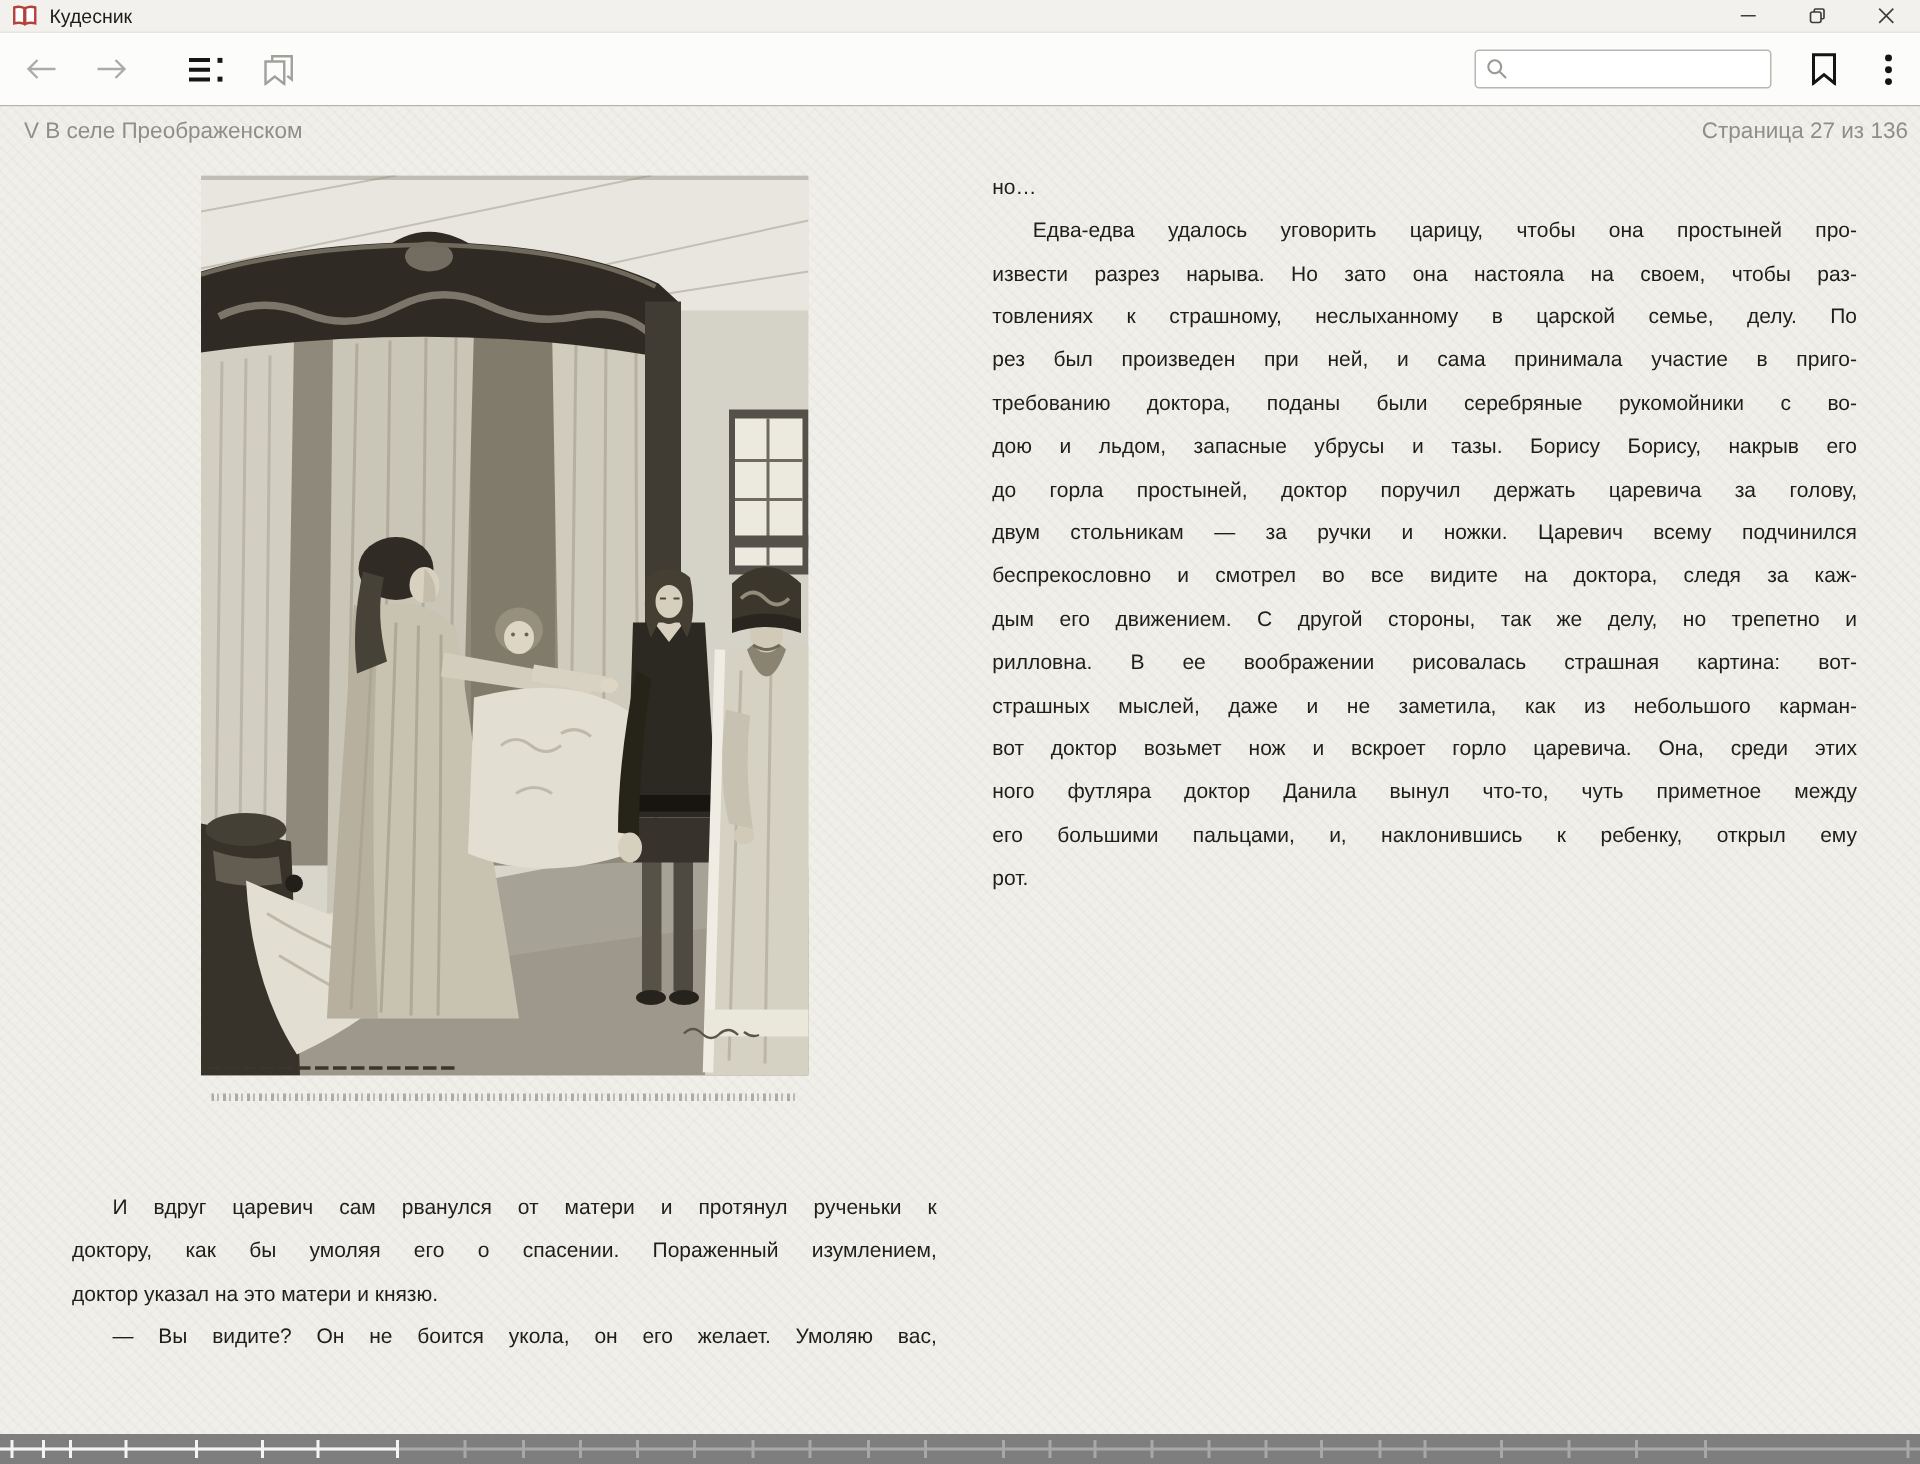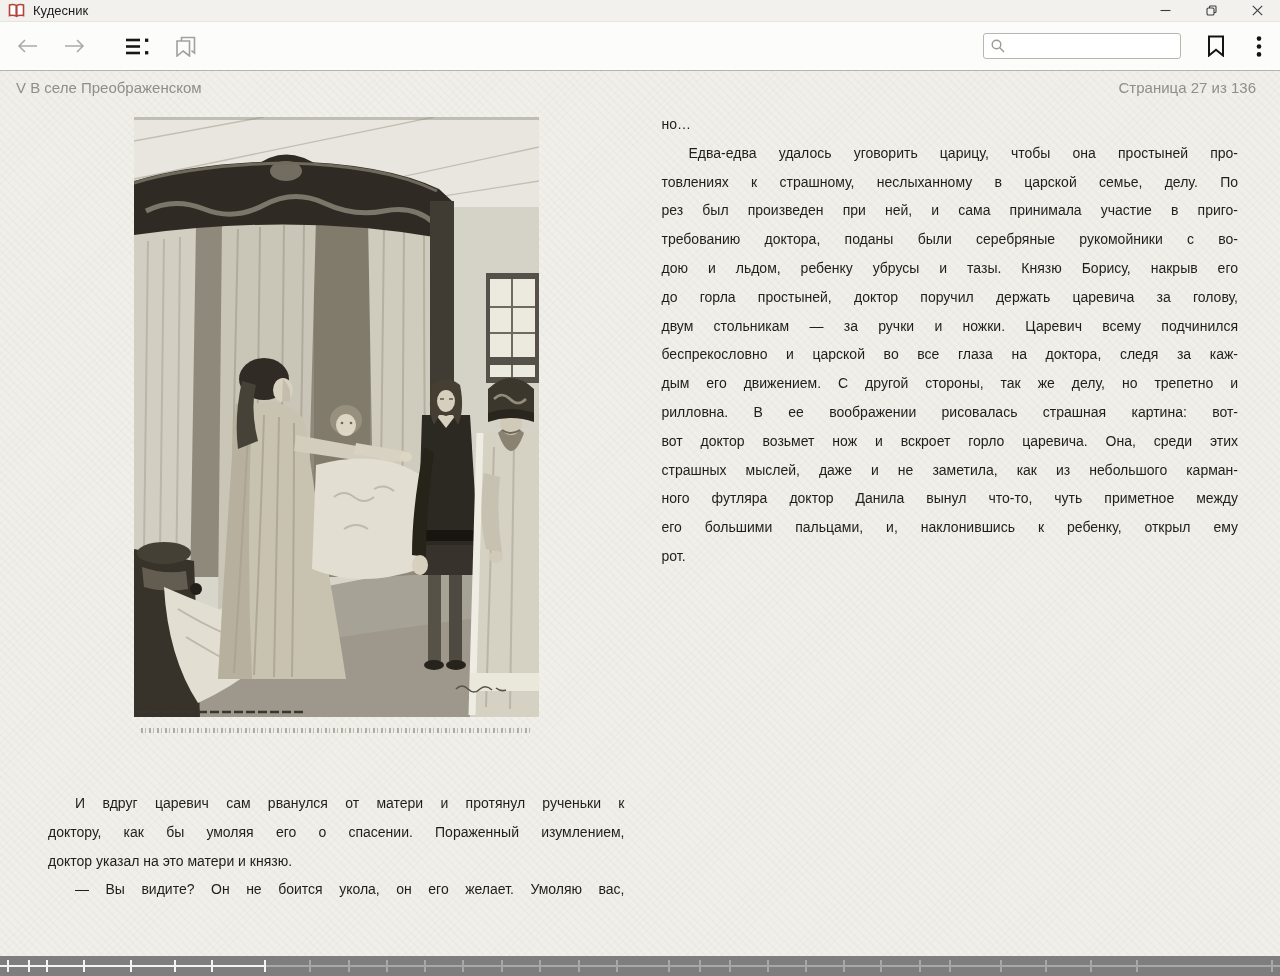--- a/index.html
+++ b/index.html
@@ -29,21 +29,21 @@
                 font-family:"Liberation Sans",sans-serif;}
   .search .mag{position:absolute;left:8px;top:6px;}
   .tb-bmk{margin-left:26px}
   .tb-menu{margin-left:31px}
 
   
   .content{position:absolute;top:71px;left:0;right:0;bottom:20px;background:#f0efe9;
     background-image:
       repeating-linear-gradient(45deg, rgba(150,145,130,.045) 0 2px, rgba(0,0,0,0) 2px 6px),
       repeating-linear-gradient(-45deg, rgba(150,145,130,.035) 0 1px, rgba(0,0,0,0) 1px 5px);}
-  .pagehead{position:absolute;top:8px;left:16px;right:24px;display:flex;justify-content:space-between;
+  .pagehead{position:absolute;top:8px;left:16px;right:8px;display:flex;justify-content:space-between;
             font-size:15px;color:#8f8f89;}
   .cols{position:absolute;top:39px;left:48px;right:42px;display:flex;gap:37px;}
   .col{flex:1;min-width:0;}
   .ln{font-size:14px;line-height:28.8px;color:#1e1e1c;text-align:justify;text-align-last:justify;}
   .ln.first{text-indent:27px;}
   .ln.last{text-align-last:left;}
   figure.illus{margin:7px auto 0;width:405px;padding:0;}
   .caption{margin:7px auto 0;width:390px;height:5px;opacity:.5;
     background:repeating-linear-gradient(90deg,#6d6a60 0 2px,rgba(0,0,0,0) 2px 4px,#8a8679 4px 5px,rgba(0,0,0,0) 5px 8px);}
   .lefttext{margin-top:56px;}
@@ -289,31 +289,32 @@
             <div class="ln">доктору, как бы умоляя его о спасении. Пораженный изумлением,</div>
             <div class="ln last">доктор указал на это матери и князю.</div>
             <div class="ln first">— Вы видите? Он не боится укола, он его желает. Умоляю вас,</div>
           </div>
       </div>
 
       <div class="col">
         <div>
             <div class="ln last">но…</div>
             <div class="ln first">Едва-едва удалось уговорить царицу, чтобы она простыней про-</div>
+            <div class="ln">извести разрез нарыва. Но зато она настояла на своем, чтобы раз-</div>
             <div class="ln">товлениях к страшному, неслыханному в царской семье, делу. По</div>
             <div class="ln">рез был произведен при ней, и сама принимала участие в приго-</div>
             <div class="ln">требованию доктора, поданы были серебряные рукомойники с во-</div>
-            <div class="ln">дою и льдом, ребенку убрусы и тазы. Князю Борису, накрыв его</div>
+            <div class="ln">дою и льдом, запасные убрусы и тазы. Борису Борису, накрыв его</div>
             <div class="ln">до горла простыней, доктор поручил держать царевича за голову,</div>
             <div class="ln">двум стольникам — за ручки и ножки. Царевич всему подчинился</div>
-            <div class="ln">беспрекословно и царской во все глаза на доктора, следя за каж-</div>
+            <div class="ln">беспрекословно и смотрел во все видите на доктора, следя за каж-</div>
             <div class="ln">дым его движением. С другой стороны, так же делу, но трепетно и</div>
             <div class="ln">рилловна. В ее воображении рисовалась страшная картина: вот-</div>
+            <div class="ln">страшных мыслей, даже и не заметила, как из небольшого карман-</div>
             <div class="ln">вот доктор возьмет нож и вскроет горло царевича. Она, среди этих</div>
-            <div class="ln">страшных мыслей, даже и не заметила, как из небольшого карман-</div>
             <div class="ln">ного футляра доктор Данила вынул что-то, чуть приметное между</div>
             <div class="ln">его большими пальцами, и, наклонившись к ребенку, открыл ему</div>
             <div class="ln last">рот.</div>
           </div>
       </div>
     </div>
   </div>
 
   <div class="slider">
     <div class="sl-line"></div>

